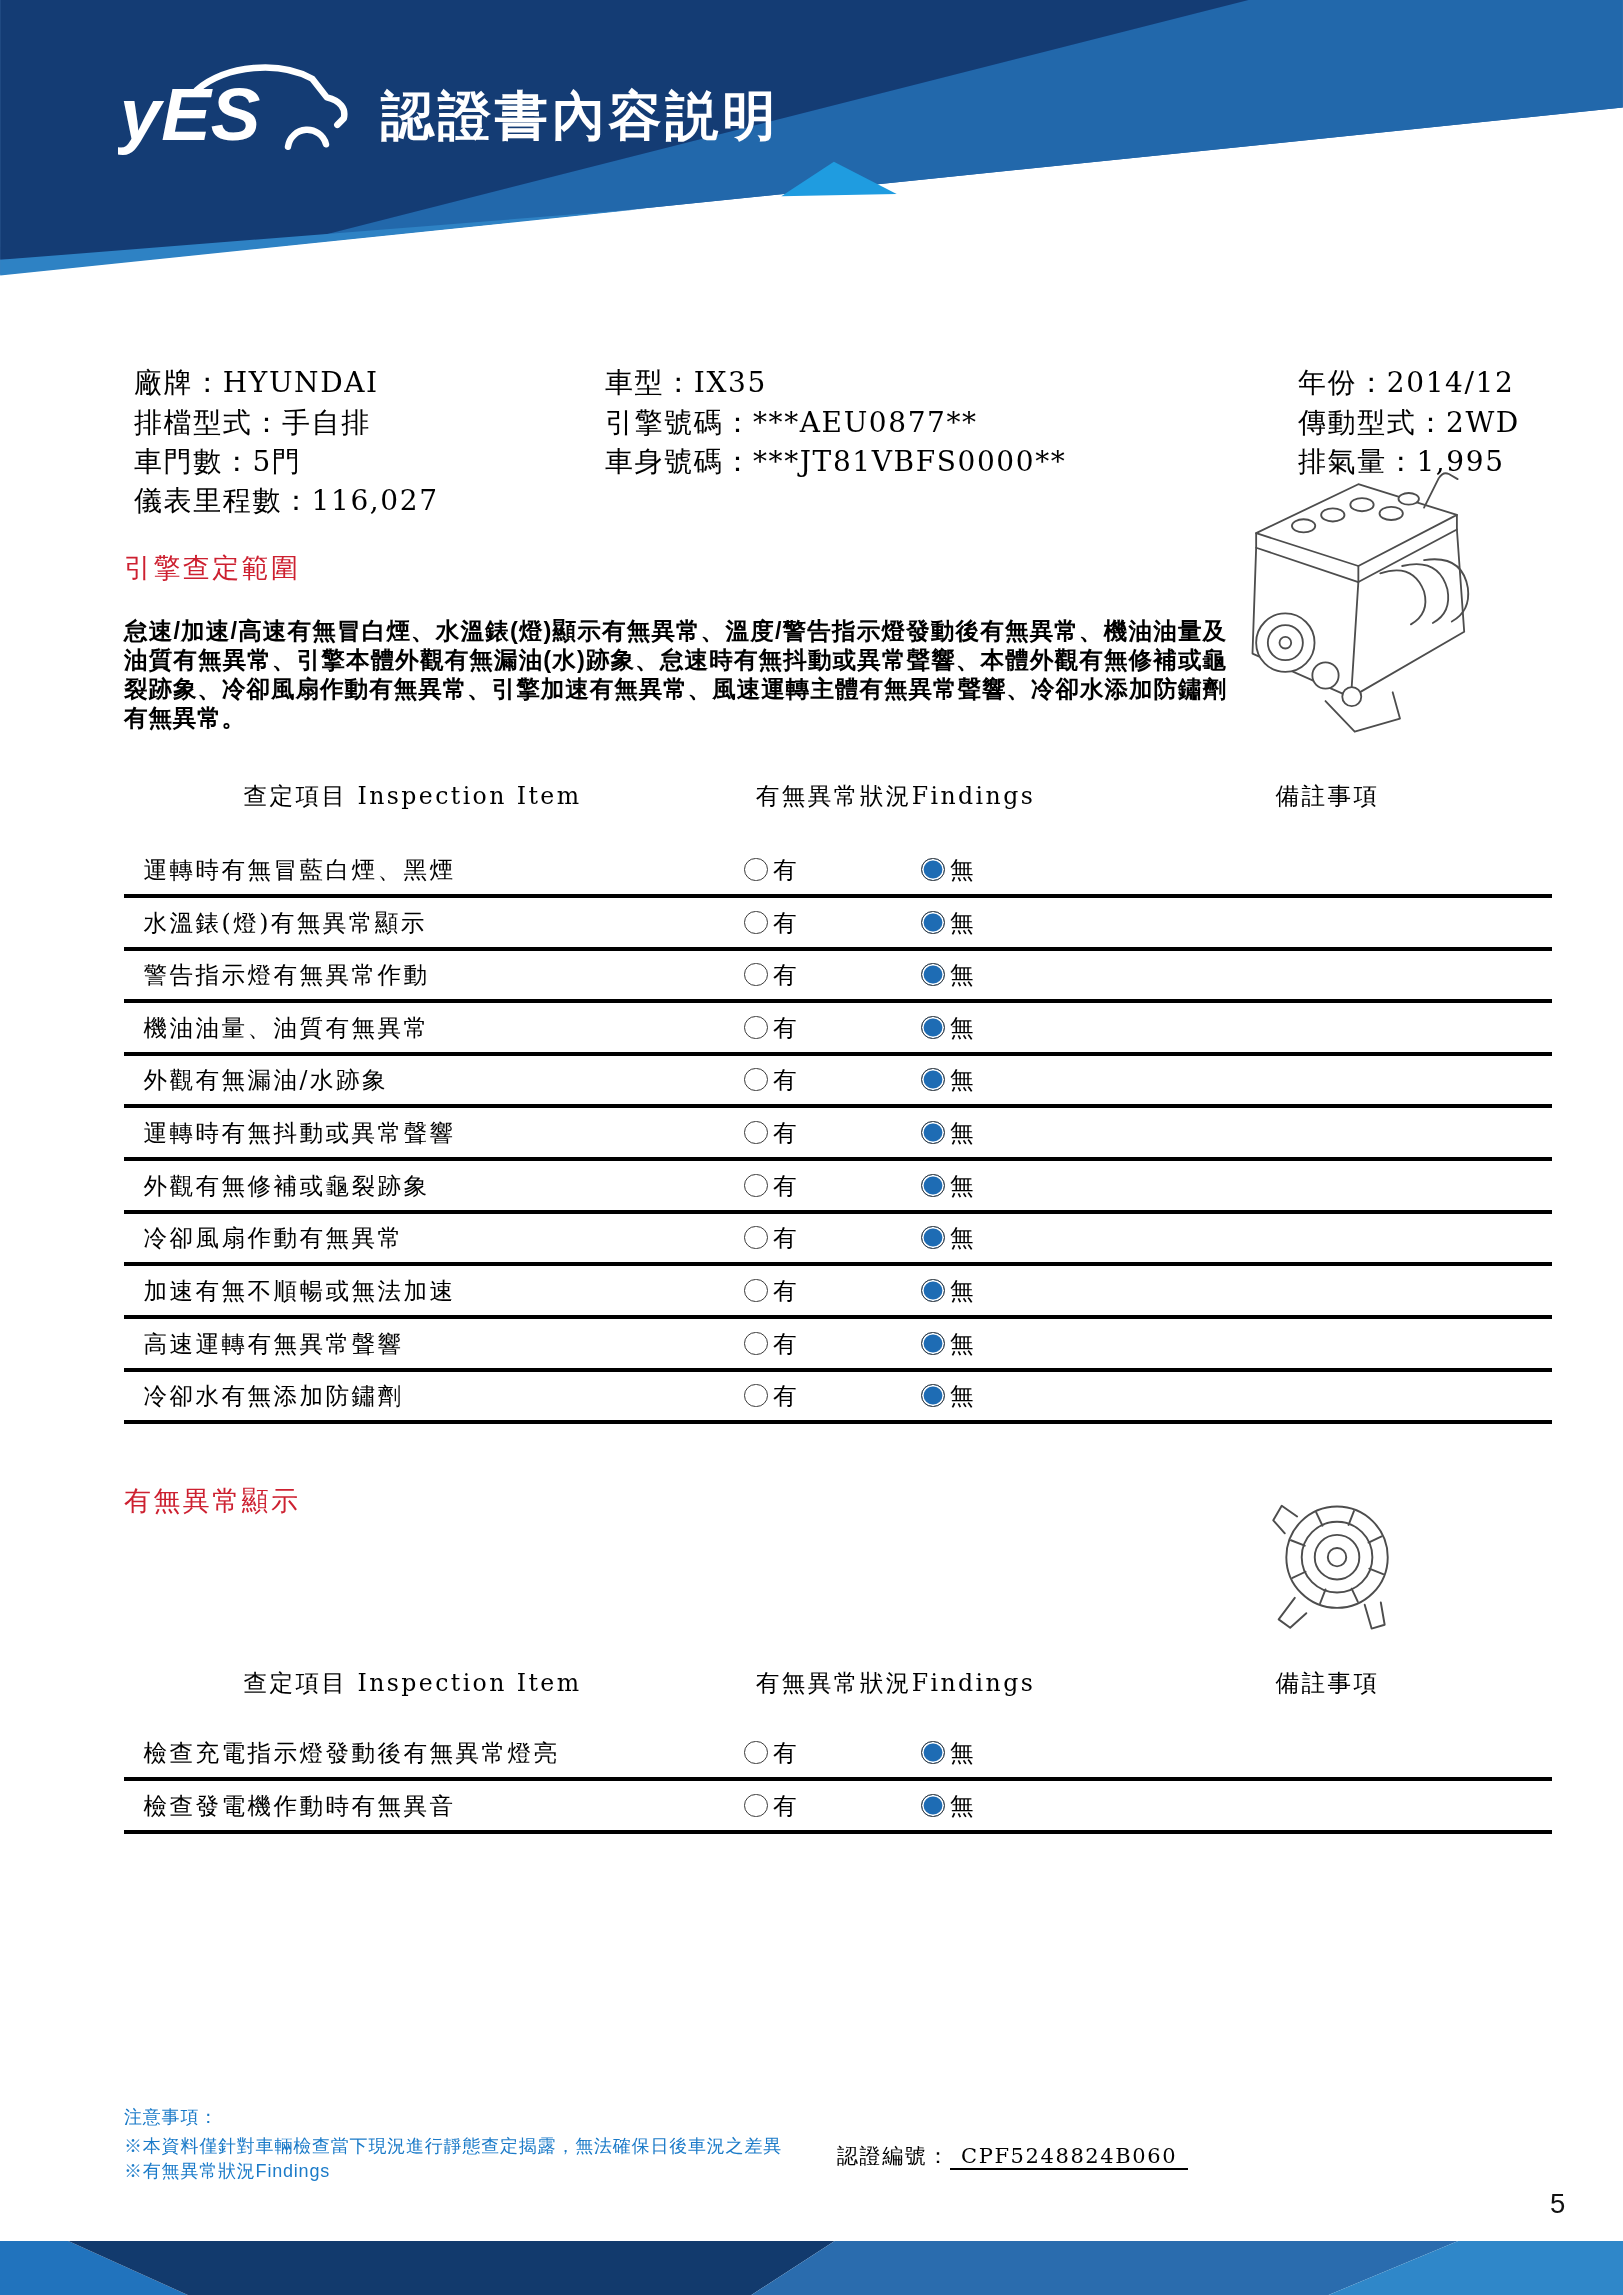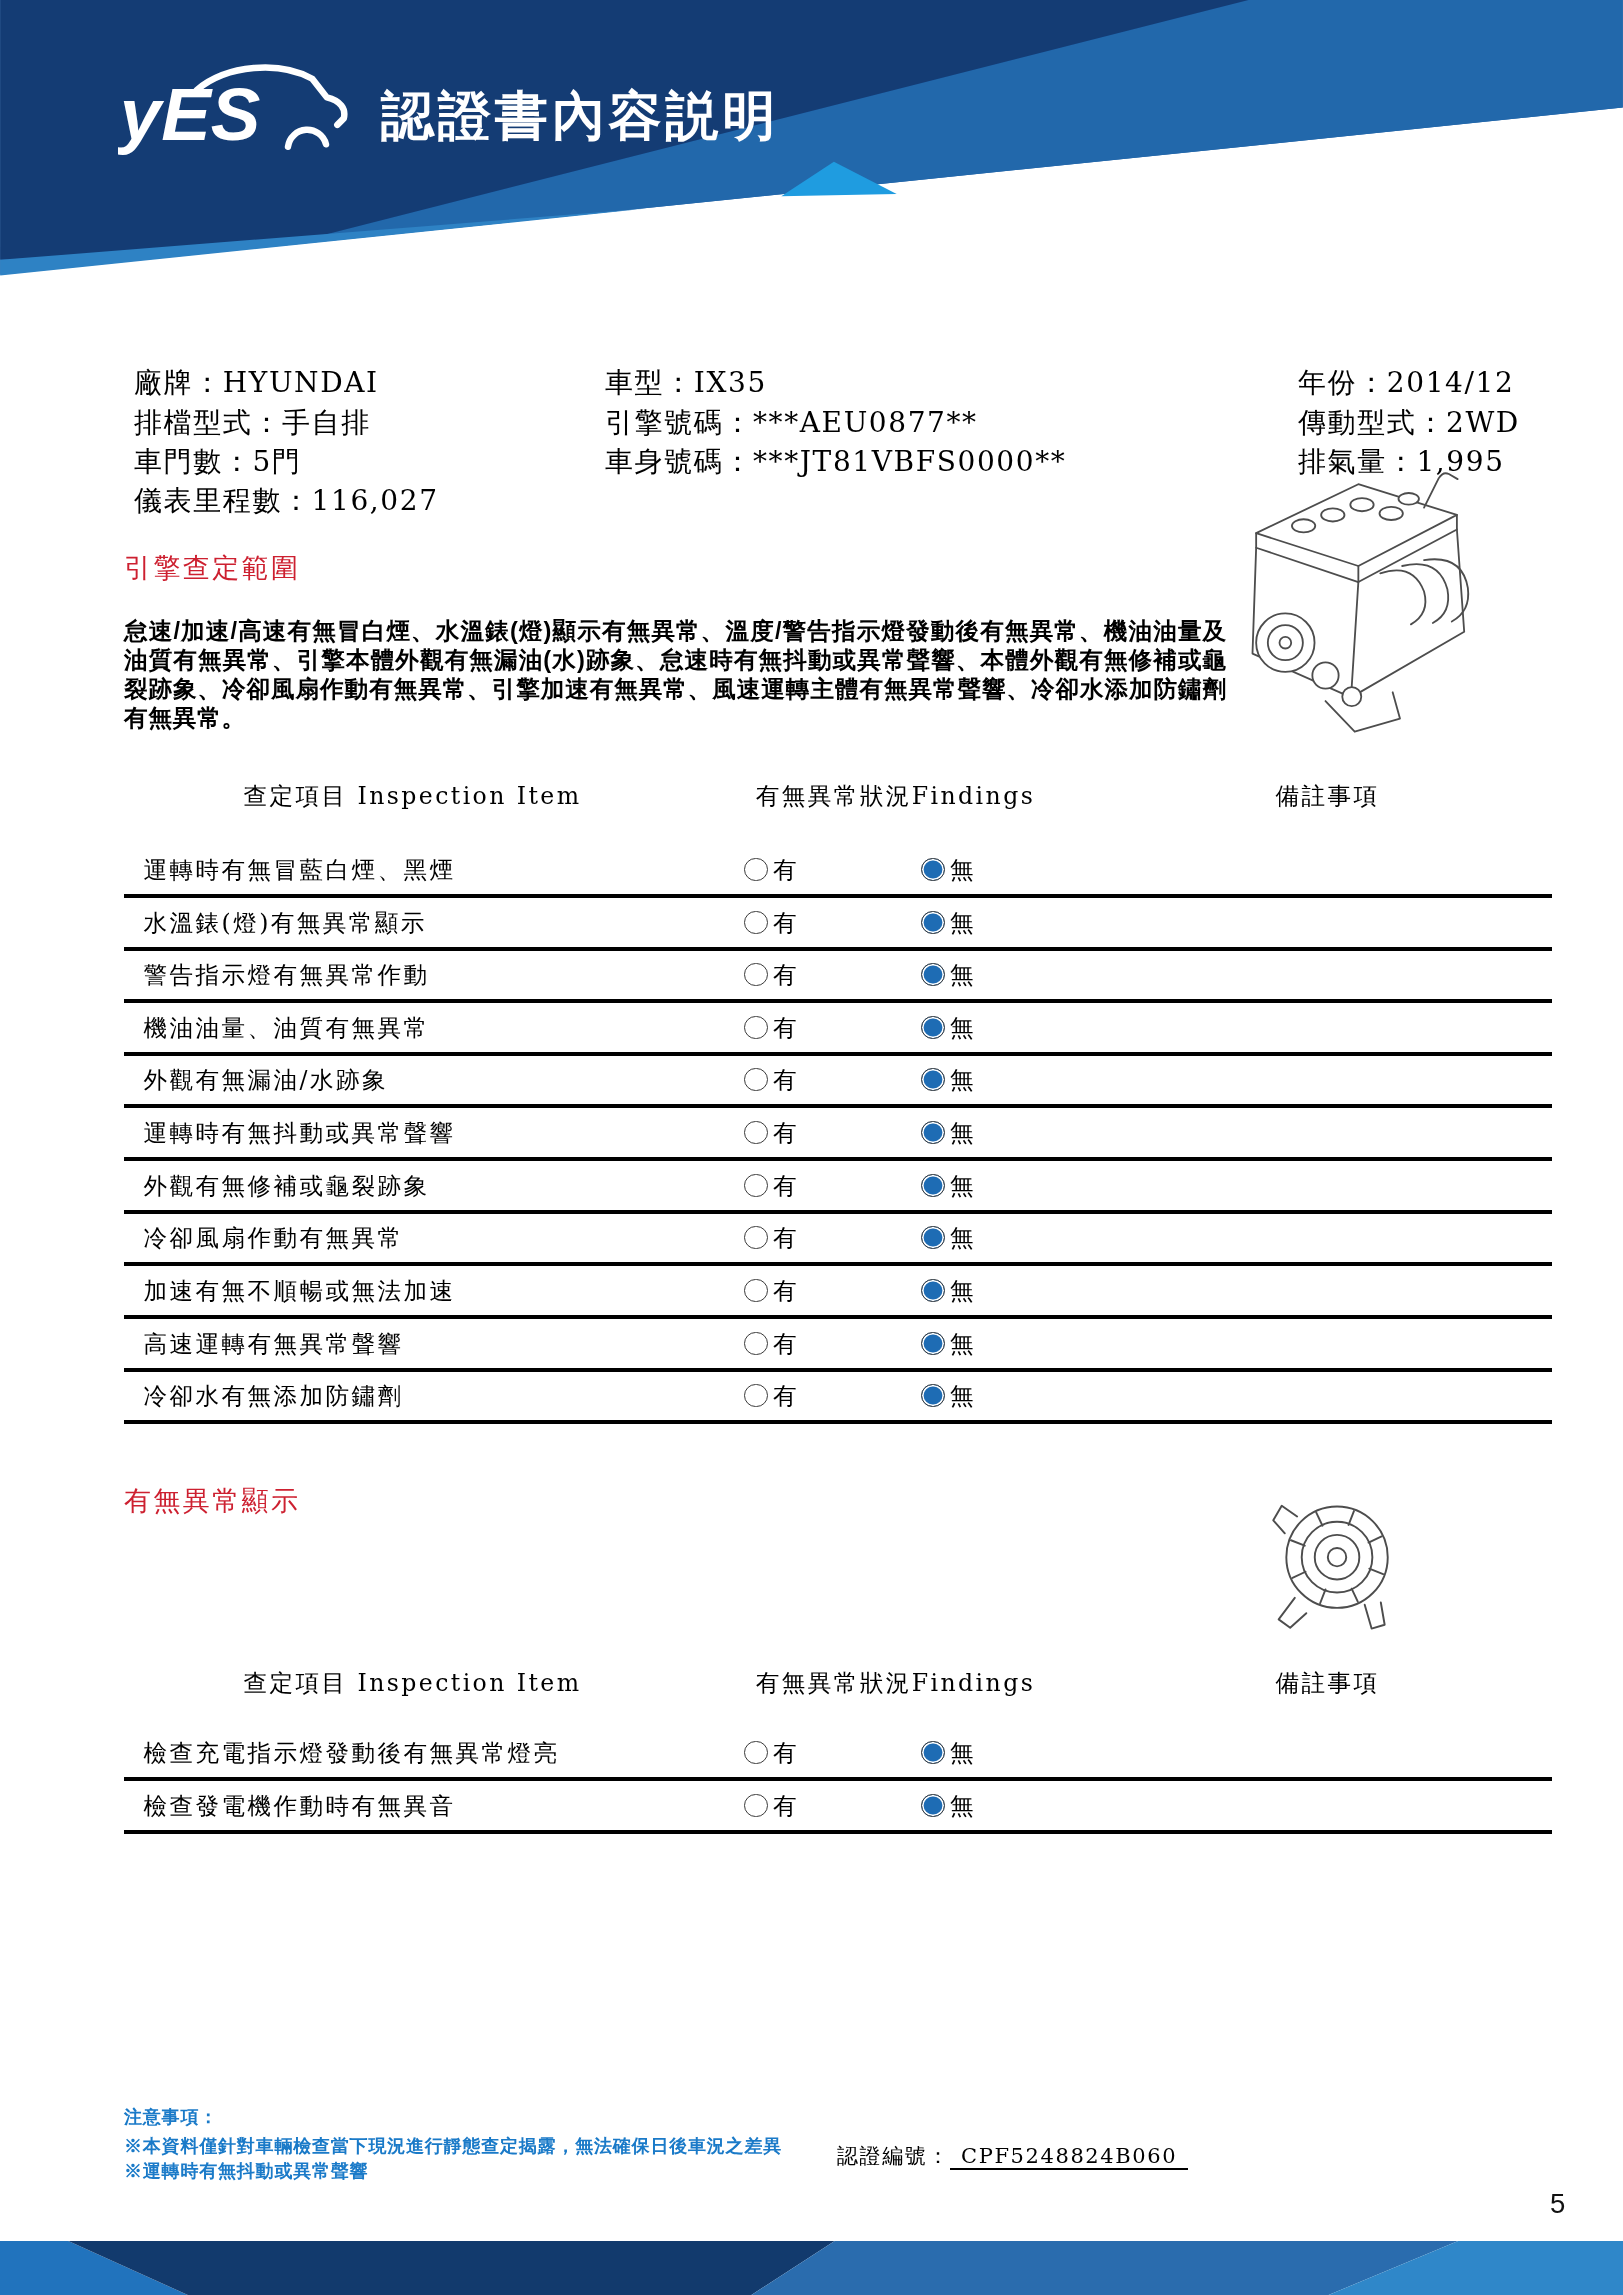--- a/index.html
+++ b/index.html
@@ -36,21 +36,21 @@
   .radio{width:23.6px;height:23.6px;border-radius:50%;box-sizing:border-box;border:1.6px solid #3a3a3a;
         background:#fff;margin-right:5.5px;flex:0 0 auto;}
   .radio.sel{background:#1e6cb4;box-shadow:inset 0 0 0 1.6px #ffffff;}
   .rlabel{font-size:23.6px;}
 
   
   .engine-art{position:absolute;left:1216px;top:454px;}
   .alt-art{position:absolute;left:1251px;top:1484px;}
 
   
-  .note{position:absolute;left:124px;font-family:"Liberation Sans",sans-serif;font-weight:bold;
+  .note{position:absolute;left:124px;font-family:"Liberation Sans",sans-serif;font-weight:normal;
         color:#1a7ac8;font-size:18px;letter-spacing:0.8px;white-space:nowrap;}
   .cert-line{position:absolute;left:837px;top:2142px;font-size:21px;letter-spacing:1.6px;white-space:nowrap;}
   .cert-value{border-bottom:2.4px solid #000;padding:0 11px;}
   .pagenum{position:absolute;left:1550px;top:2188px;font-family:"Liberation Sans",sans-serif;
         font-size:27.5px;color:#111;}
   .footer-svg{position:absolute;left:0;top:2241px;}
 </style>
 </head>
 <body>
 
@@ -296,21 +296,21 @@
       <div class="rpair rp-no">
           <span class="radio sel"></span>
           <span class="rlabel">無</span>
         </div>
     </div>
   </div>
 
   <div>
     <div class="note" style="top:2105px">注意事項：</div>
     <div class="note" style="top:2134px">※本資料僅針對車輛檢查當下現況進行靜態查定揭露，無法確保日後車況之差異</div>
-    <div class="note" style="top:2159px">※運轉時有無抖動或異常聲響</div>
+    <div class="note" style="top:2159px">※有無異常狀況Findings</div>
 
     <div class="cert-line">
       <span>認證編號：</span><span class="cert-value">CPF5248824B060</span>
     </div>
 
     <div class="pagenum">5</div>
 
     <svg class="footer-svg" width="1623" height="55" viewBox="0 0 2067 70">
       <polygon points="0,0 87,0 242,70 0,70" fill="#2173bd"></polygon>
       <polygon points="87,0 1063,0 955,70 242,70" fill="#123a6d"></polygon>

